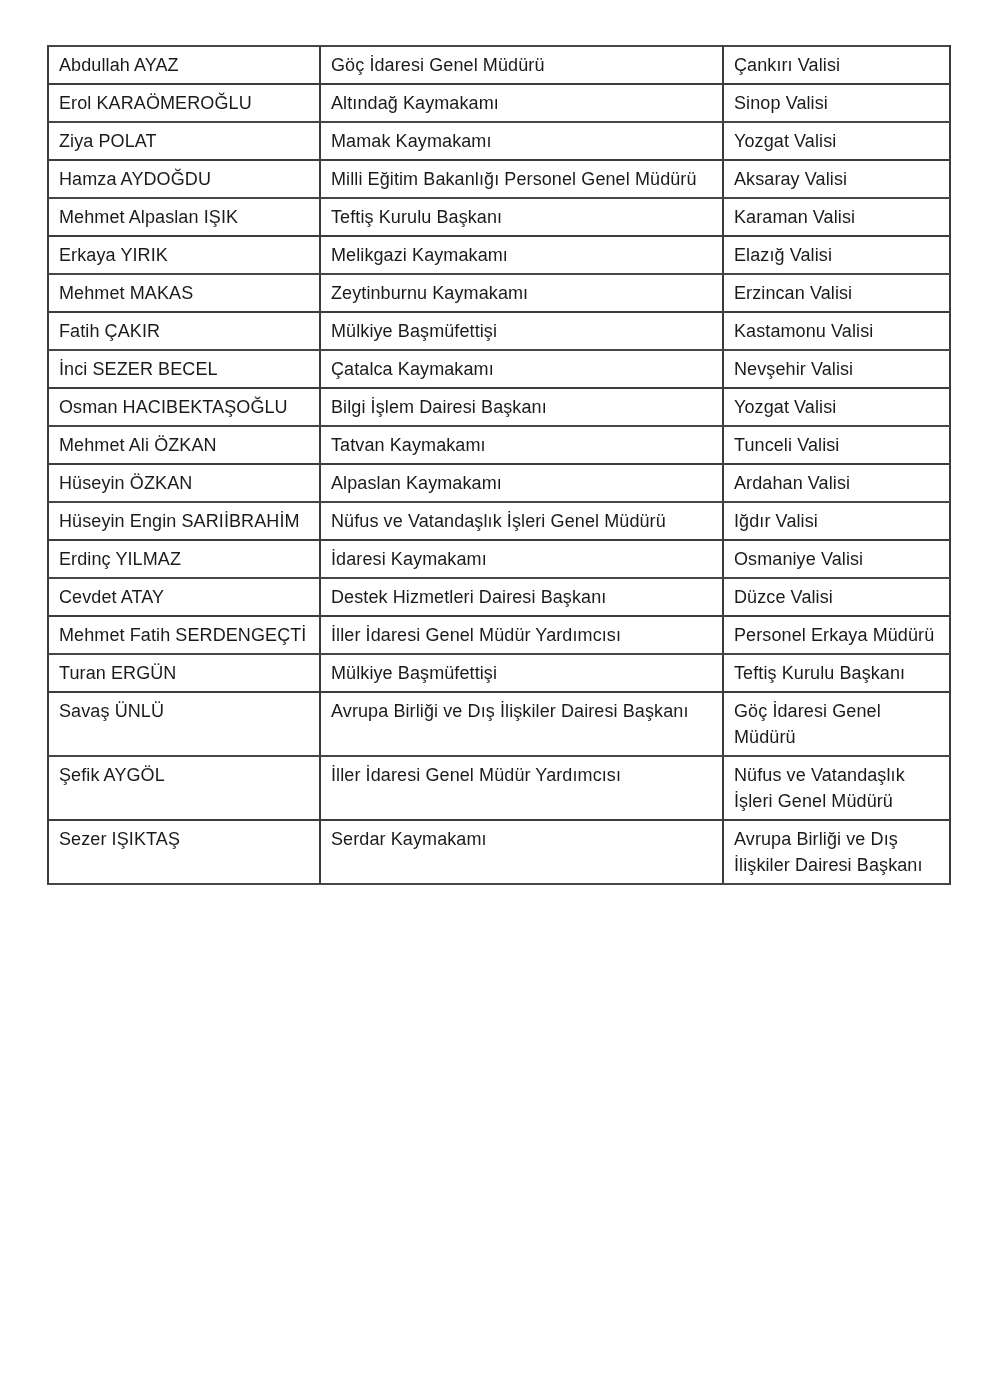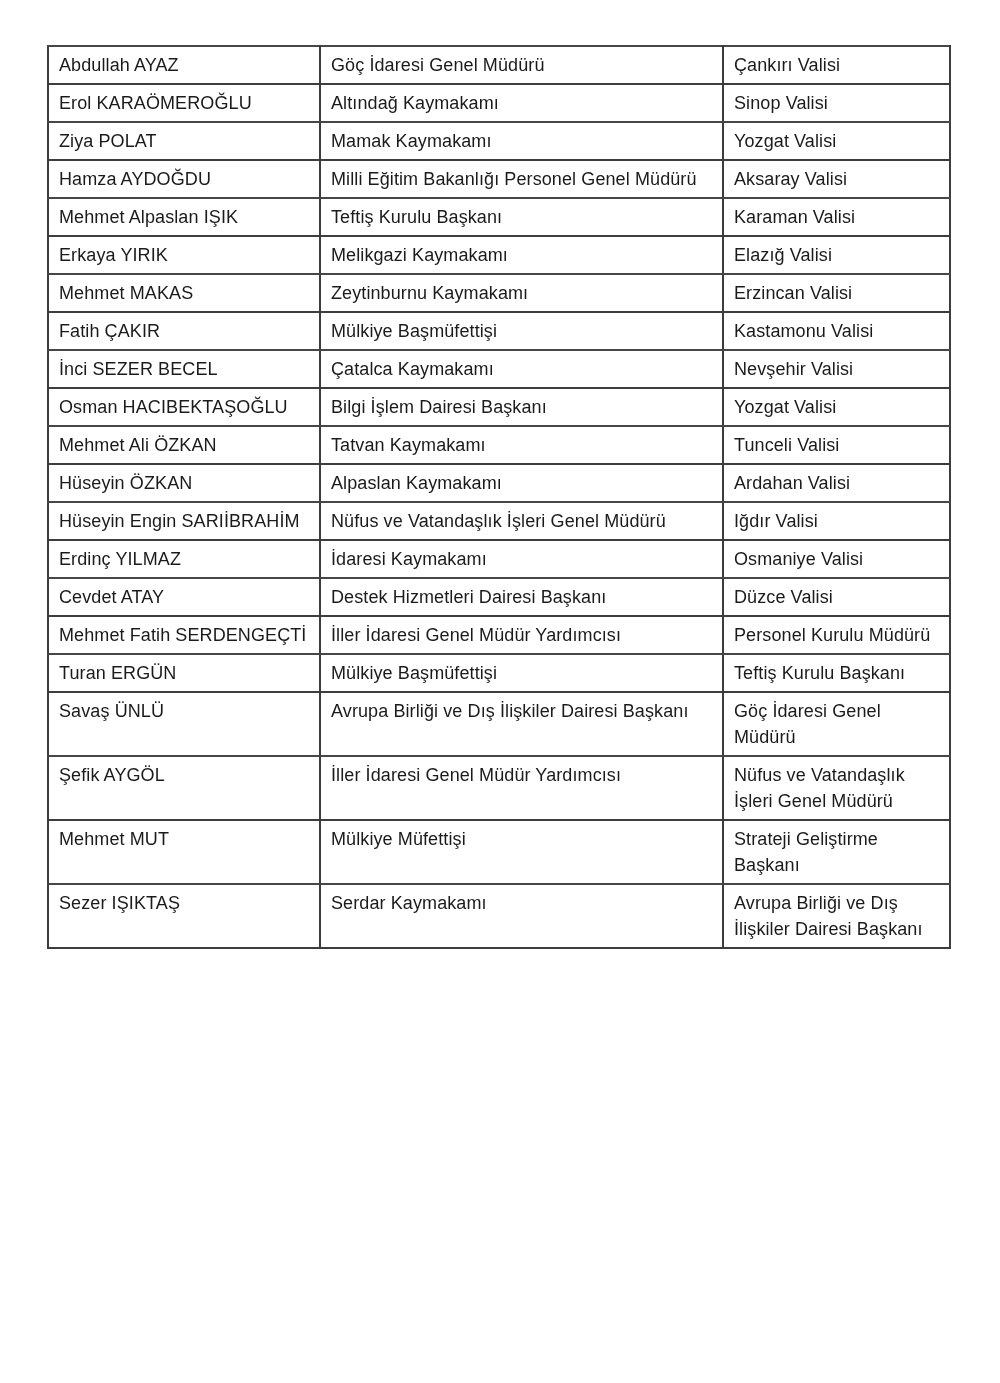--- a/index.html
+++ b/index.html
@@ -144,21 +144,21 @@
 
     <tr>
       <td class="col-name">Cevdet ATAY</td>
       <td class="col-current">Destek Hizmetleri Dairesi Başkanı</td>
       <td class="col-new">Düzce Valisi</td>
     </tr>
 
     <tr>
       <td class="col-name">Mehmet Fatih SERDENGEÇTİ</td>
       <td class="col-current">İller İdaresi Genel Müdür Yardımcısı</td>
-      <td class="col-new">Personel Kurulu Müdürü</td>
+      <td class="col-new">Personel Erkaya Müdürü</td>
     </tr>
 
     <tr>
       <td class="col-name">Turan ERGÜN</td>
       <td class="col-current">Mülkiye Başmüfettişi</td>
       <td class="col-new">Teftiş Kurulu Başkanı</td>
     </tr>
 
 
     <tr>
@@ -166,25 +166,20 @@
       <td class="col-current">Avrupa Birliği ve Dış İlişkiler Dairesi Başkanı</td>
       <td class="col-new">Göç İdaresi Genel Müdürü</td>
     </tr>
 
     <tr>
       <td class="col-name">Şefik AYGÖL</td>
       <td class="col-current">İller İdaresi Genel Müdür Yardımcısı</td>
       <td class="col-new">Nüfus ve Vatandaşlık İşleri Genel Müdürü</td>
     </tr>
 
-    <tr>
-      <td class="col-name">Mehmet MUT</td>
-      <td class="col-current">Mülkiye Müfettişi</td>
-      <td class="col-new">Strateji Geliştirme Başkanı</td>
-    </tr>
 
     <tr>
       <td class="col-name">Sezer IŞIKTAŞ</td>
       <td class="col-current">Serdar Kaymakamı</td>
       <td class="col-new">Avrupa Birliği ve Dış İlişkiler Dairesi Başkanı</td>
     </tr>
 
   </tbody>
   </table>
 

